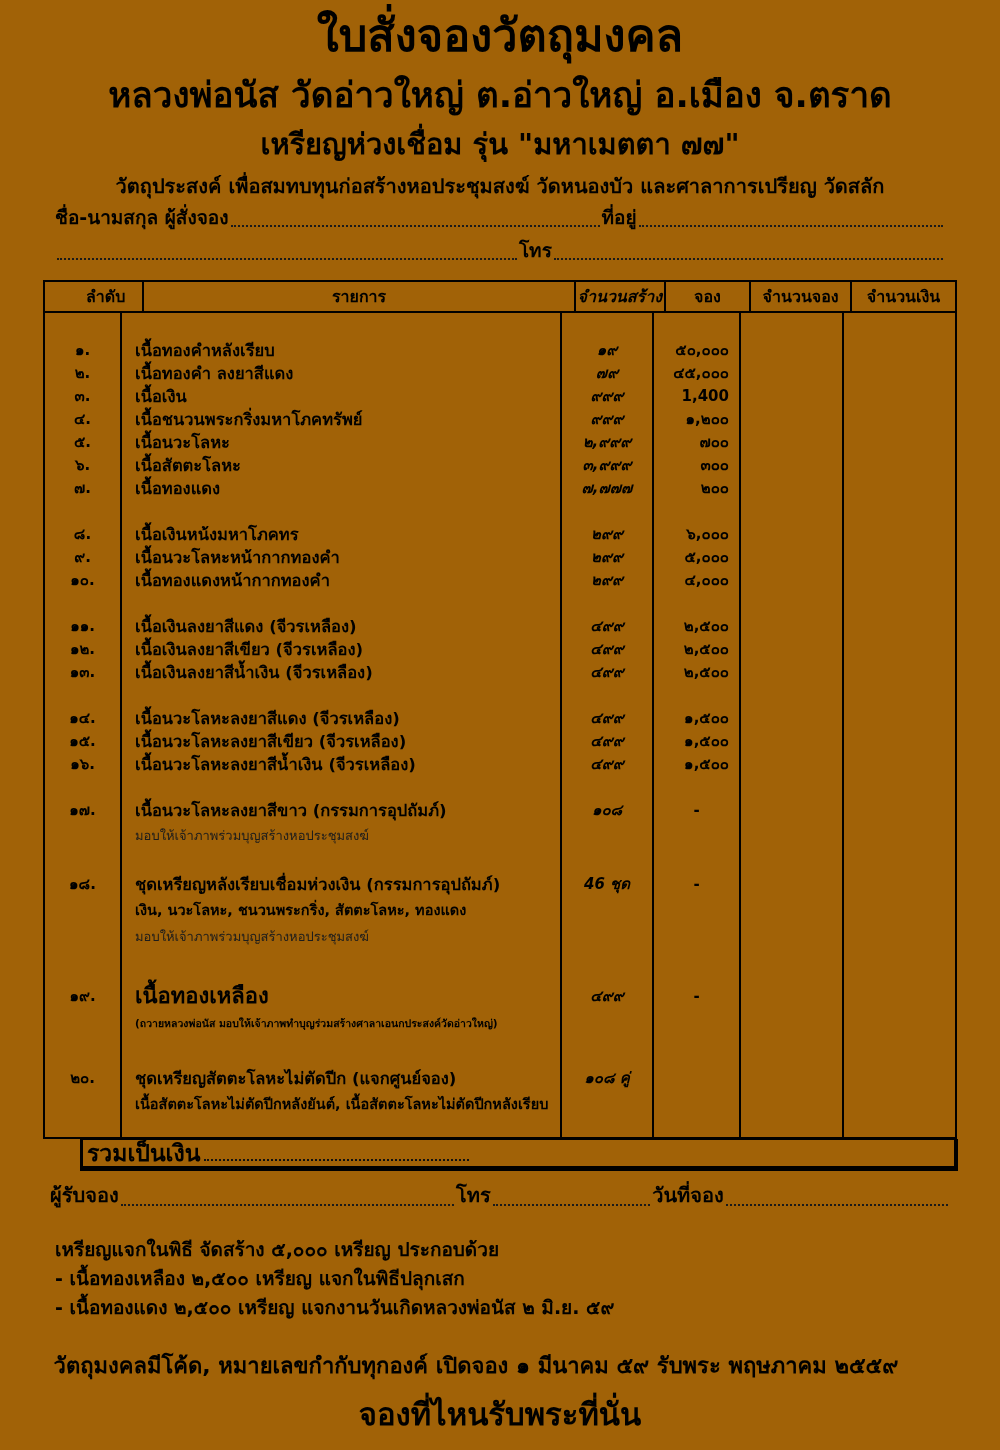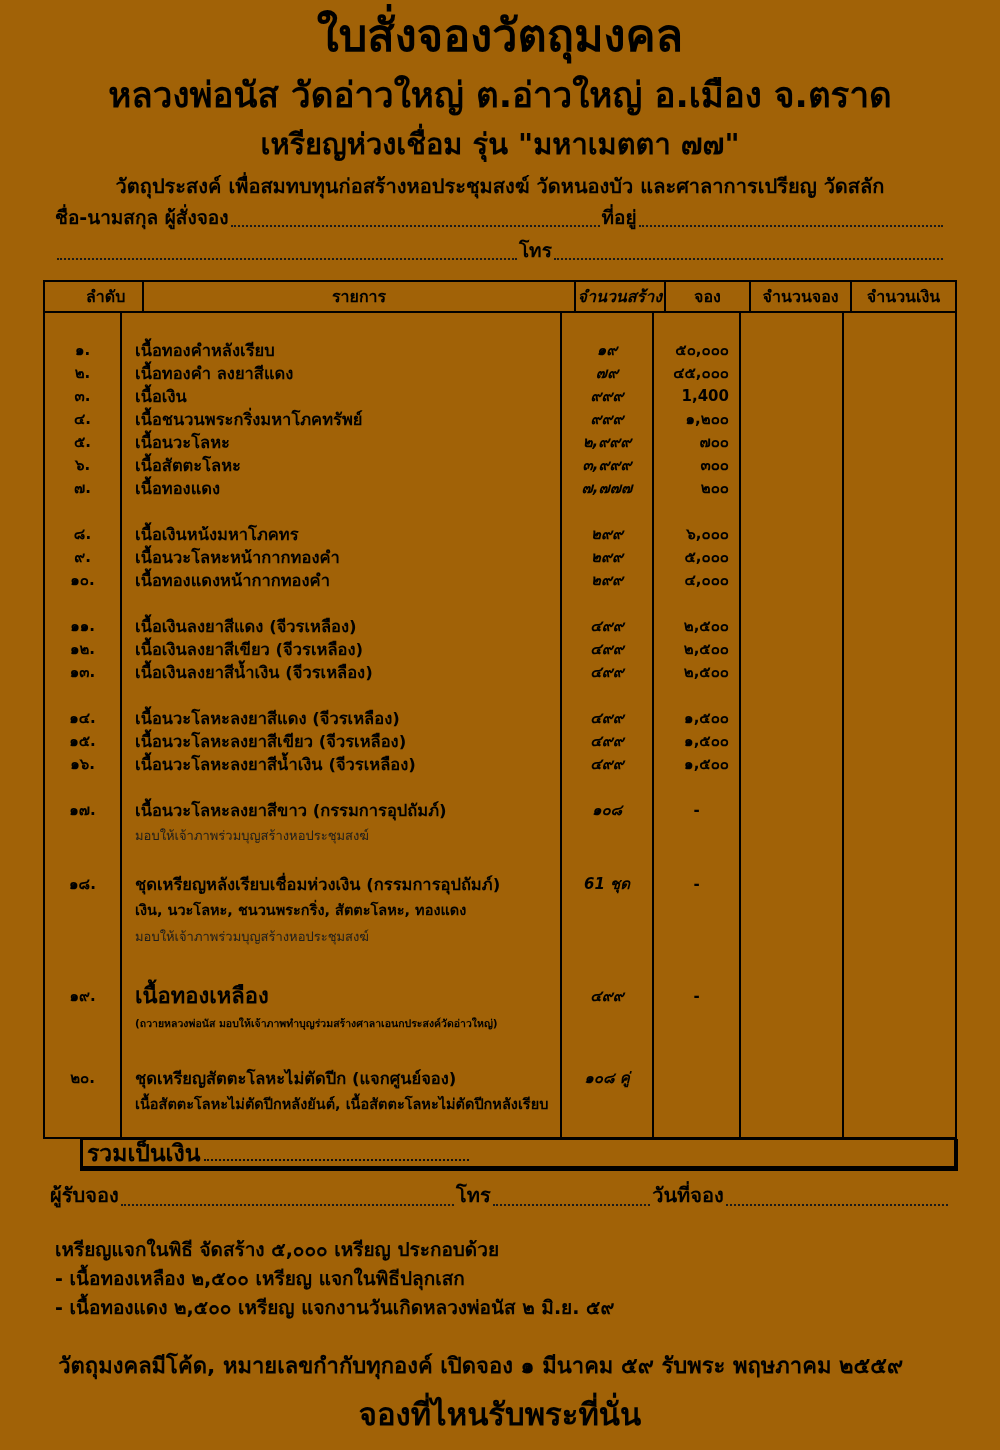--- a/index.html
+++ b/index.html
@@ -54,21 +54,21 @@
     width:878px; margin-left:80px; box-sizing:border-box;
     border-left:3px solid #000; border-right:4px solid #000; border-bottom:5px solid #000; border-top:1px solid #000;
     height:32px; display:flex; align-items:center; padding-left:4px;
     font-size:23px; font-weight:bold; white-space:nowrap;
   }
   .total-dots{ width:265px; border-bottom:2.5px dotted #111; height:1px; margin:14px 0 0 4px;}
   
   .recv-line{ display:flex; align-items:flex-end; margin:8px 50px 0 50px; font-size:20px; font-weight:bold; height:32px; white-space:nowrap;}
   
   .notes{ margin:24px 0 0 55px; font-size:19px; font-weight:bold; line-height:29px;}
-  .note-code{ text-align:right; font-size:22px; font-weight:bold; margin-top:26px; padding-right:97px;}
+  .note-code{ text-align:center; font-size:22px; font-weight:bold; margin-top:26px; padding-right:48px;}
   .note-slogan{ text-align:center; font-size:31px; font-weight:bold; margin-top:6px;}
 </style>
 </head>
 <body>
 
 <div class="page">
 
   <div class="hdr-title">ใบสั่งจองวัตถุมงคล</div>
   <div class="hdr-sub">หลวงพ่อนัส วัดอ่าวใหญ่ ต.อ่าวใหญ่ อ.เมือง จ.ตราด</div>
   <div class="hdr-series">เหรียญห่วงเชื่อม  รุ่น "มหาเมตตา ๗๗"</div>
@@ -284,21 +284,21 @@
           <div class="c1"></div>
           <div class="c2"></div>
           <div class="c3"></div>
           <div class="c4"></div>
           <div class="c5"></div>
           <div class="c6"></div>
         </div>
         <div class="trow rt-item">
           <div class="c1">๑๘.</div>
           <div class="c2">ชุดเหรียญหลังเรียบเชื่อมห่วงเงิน (กรรมการอุปถัมภ์)</div>
-          <div class="c3">61 ชุด</div>
+          <div class="c3">46 ชุด</div>
           <div class="c4 dash-center">-</div>
           <div class="c5"></div>
           <div class="c6"></div>
         </div>
         <div class="trow rt-subbold">
           <div class="c1"></div>
           <div class="c2">เงิน, นวะโลหะ, ชนวนพระกริ่ง, สัตตะโลหะ, ทองแดง</div>
           <div class="c3"></div>
           <div class="c4"></div>
           <div class="c5"></div>

